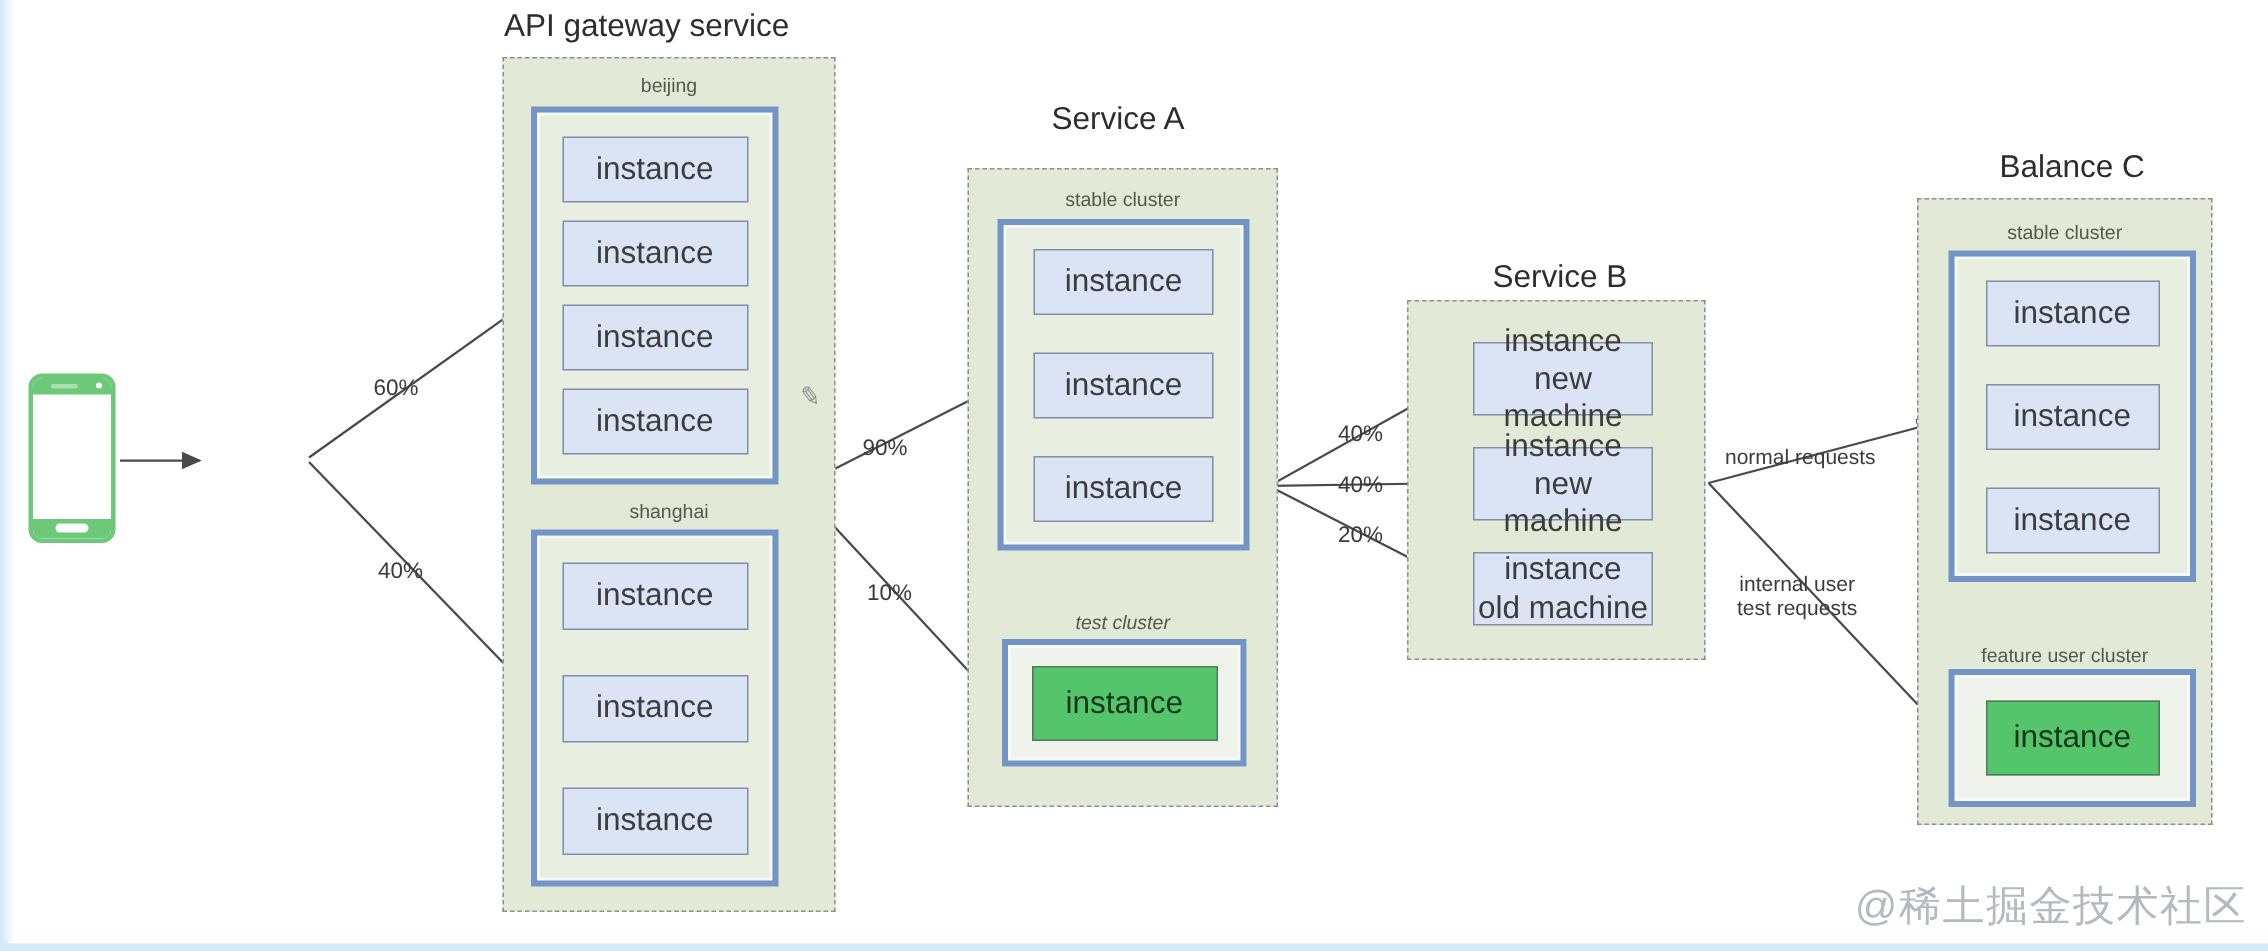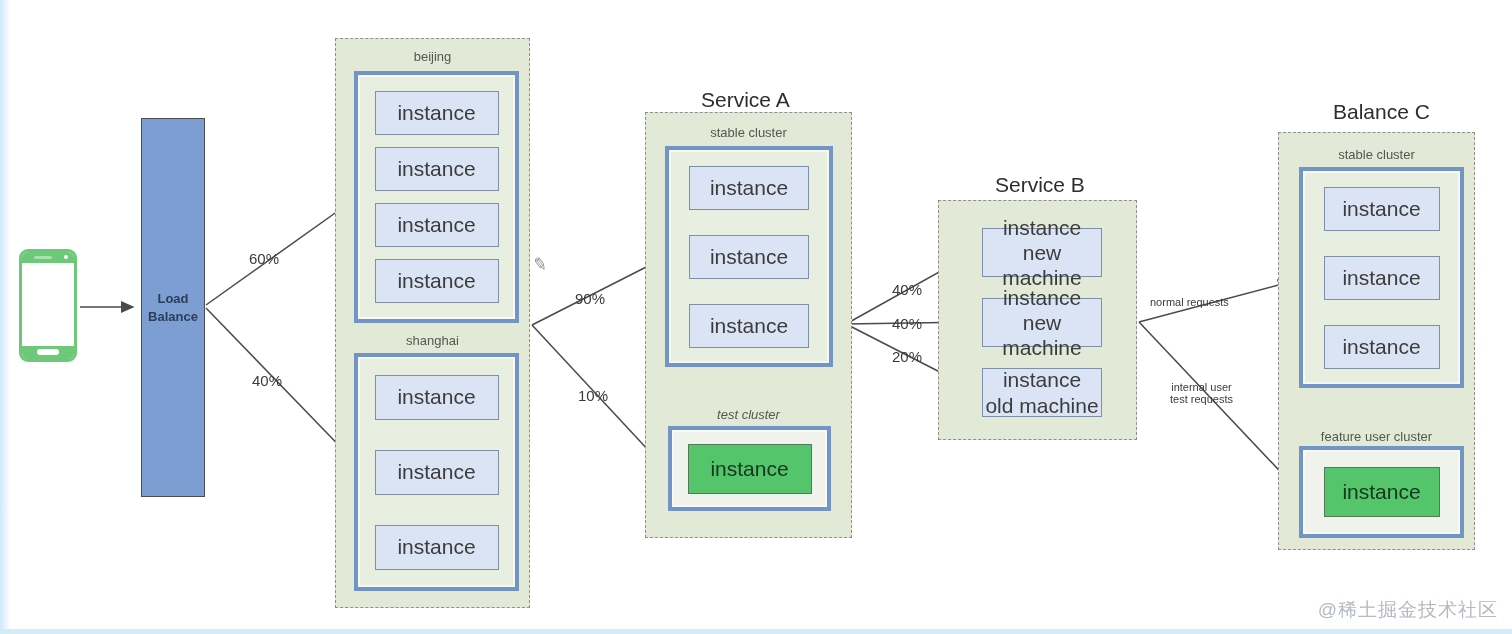--- a/index.html
+++ b/index.html
@@ -86,31 +86,31 @@
     background: #54c56b; border: 1px solid #55775c; color: #16351d;
   }
   .instance.two-line {
     position: absolute; text-align: center; white-space: pre-line; line-height: 1.2;
   }
 
   
   .edge-label {
     position: absolute; font-size: 15px; color: #3b3b3b; white-space: pre-line;
   }
-  .edge-label.small { font-size: 11px; }
+  .edge-label.small { font-size: 14px; }
   .edge-label.center { text-align: center; }
 
   .pencil-cursor {
     position: absolute; left: 533px; top: 254px; font-size: 17px; color: #8d8d8d;
     transform: rotate(8deg);
   }
 
   .watermark {
     position: absolute; right: 14px; bottom: 11px;
-    font-size: 19px; color: #b3bac2; letter-spacing: 1px;
+    font-size: 28px; color: #b3bac2; letter-spacing: 1px;
   }
 </style>
 </head>
 <body>
 
 <div class="canvas">
   <div class="edge-strip-left"></div>
   <div class="edge-strip-bottom"></div>
 
   <svg class="arrows" width="1512" height="634" viewBox="0 0 1512 634">
@@ -136,42 +136,39 @@
   <div class="phone">
     <div class="phone-top">
       <div class="phone-speaker"></div>
       <div class="phone-camera"></div>
     </div>
     <div class="phone-bottom">
       <div class="phone-home"></div>
     </div>
   </div>
 
-  <div class="lb">
-    <span class="lb-label">Load
-Balance</span>
-  </div>
-
-  <div class="svc-box" style="left:335px; top:38px; width:195px; height:570px;">
+
+  <div class="svc-title" style="left:336px; top:6px;">API gateway service</div>
+  <div class="svc-box" style="left:335px; top:38px; width:222px; height:570px;">
     <div class="cluster-label" style="top:10px;">beijing</div>
     <div class="cluster" style="left:18px; top:32px; width:165px; height:252px; gap:12px;">
       <div class="instance" style="width:124px; height:44px;">instance</div>
       <div class="instance" style="width:124px; height:44px;">instance</div>
       <div class="instance" style="width:124px; height:44px;">instance</div>
       <div class="instance" style="width:124px; height:44px;">instance</div>
     </div>
     <div class="cluster-label" style="top:294px;">shanghai</div>
     <div class="cluster" style="left:18px; top:314px; width:165px; height:238px; gap:30px;">
       <div class="instance" style="width:124px; height:45px;">instance</div>
       <div class="instance" style="width:124px; height:45px;">instance</div>
       <div class="instance" style="width:124px; height:45px;">instance</div>
     </div>
   </div>
 
-  <div class="svc-title" style="left:701px; top:88px;">Service A</div>
+  <div class="svc-title" style="left:701px; top:68px;">Service A</div>
   <div class="svc-box" style="left:645px; top:112px; width:207px; height:426px;">
     <div class="cluster-label" style="top:12px;">stable cluster</div>
     <div class="cluster" style="left:19px; top:33px; width:168px; height:221px; gap:25px;">
       <div class="instance" style="width:120px; height:44px;">instance</div>
       <div class="instance" style="width:120px; height:44px;">instance</div>
       <div class="instance" style="width:120px; height:44px;">instance</div>
     </div>
     <div class="cluster-label" style="top:294px;font-style:italic;">test cluster</div>
     <div class="cluster test" style="left:22px; top:313px; width:163px; height:85px;">
       <div class="instance green" style="width:124px; height:50px;">instance</div>
@@ -203,19 +200,19 @@
   </div>
 
   <div class="edge-label" style="left:249px; top:250px;">60%</div>
   <div class="edge-label" style="left:252px; top:372px;">40%</div>
   <div class="edge-label" style="left:575px; top:290px;">90%</div>
   <div class="edge-label" style="left:578px; top:387px;">10%</div>
   <div class="edge-label" style="left:892px; top:281px;">40%</div>
   <div class="edge-label" style="left:892px; top:315px;">40%</div>
   <div class="edge-label" style="left:892px; top:348px;">20%</div>
   <div class="edge-label small" style="left:1150px; top:296px;">normal requests</div>
-  <div class="edge-label small center" style="left:1158px; top:381px;margin-left:12px;">internal user
+  <div class="edge-label small center" style="left:1158px; top:381px;">internal user
 test requests</div>
 
   <span class="pencil-cursor">✎</span>
 
   <div class="watermark">@稀土掘金技术社区</div>
 </div>
 
 </body></html>

